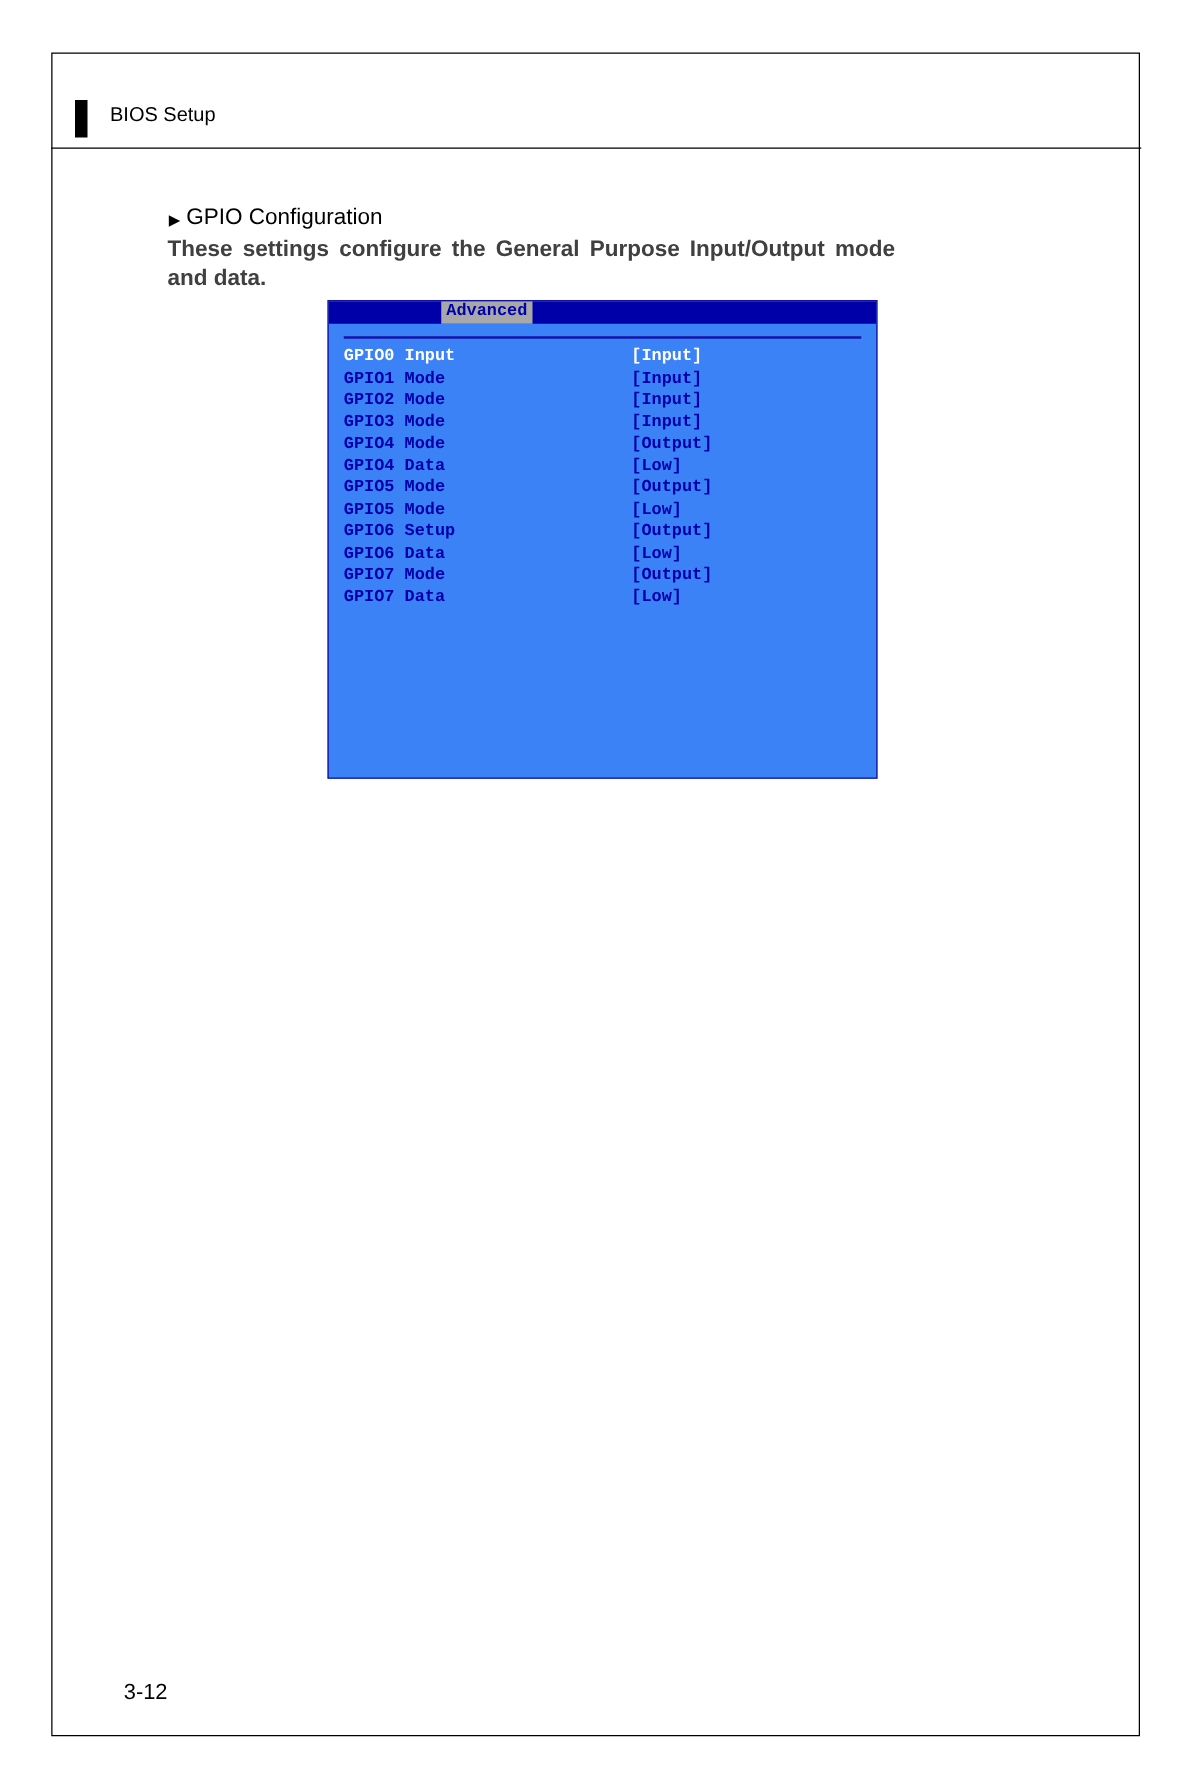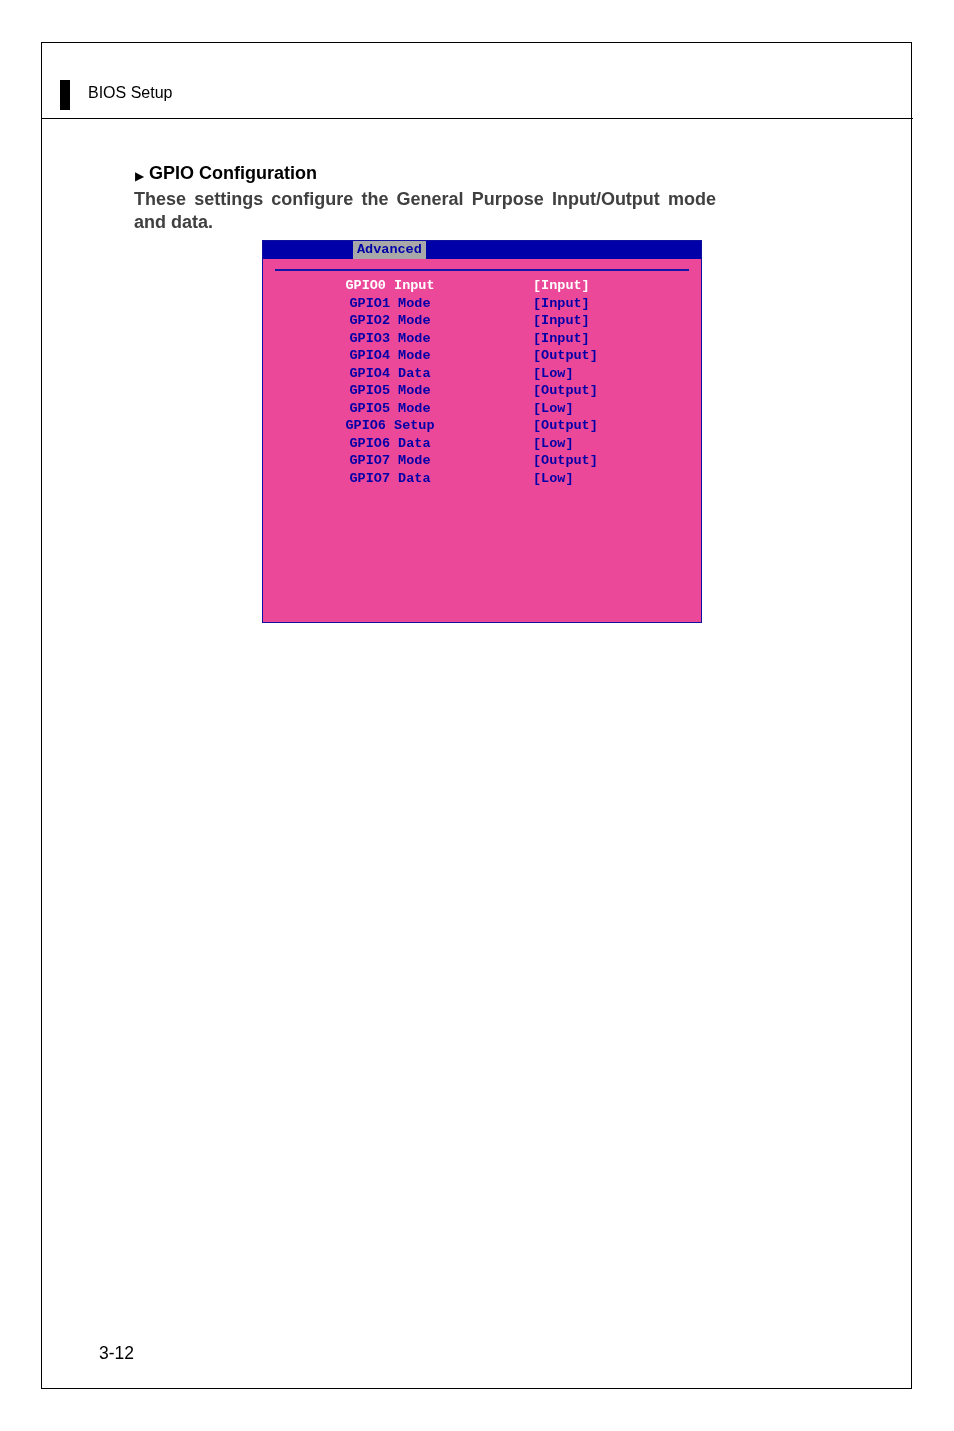--- a/index.html
+++ b/index.html
@@ -41,21 +41,21 @@
     top: 118px;
     width: 872px;
     height: 1px;
     background: #000;
   }
   .section-heading {
     position: absolute;
     left: 134px;
     top: 163px;
     font-size: 18px;
-    font-weight: bold;
+    font-weight: normal;
     color: #000;
   }
   .arrow-marker {
     position: absolute;
     left: 135px;
     top: 169px;
     font-size: 12px;
     color: #000;
   }
   .body-text {
@@ -69,27 +69,26 @@
     color: #404040;
     font-weight: bold;
   }
   .bios-box {
     position: absolute;
     left: 262px;
     top: 240px;
     width: 440px;
     height: 383px;
     border: 1px solid #1010a0;
-    background: #ec4899;
+    background: #3b82f6;
     box-sizing: border-box;
     font-family: "Courier New", monospace;
     font-size: 13.5px;
     font-weight: bold;
     overflow: hidden;
-    text-align: center;
   }
   .tab-row {
     width: 100%;
     height: 18px;
     background: #0000a8;
     position: relative;
   }
   .tab-active {
     position: absolute;
     left: 90px;
@@ -124,21 +123,20 @@
     color: #0000a8;
     width: 230px;
     white-space: pre;
   }
   .setting-label.selected {
     color: #ffffff;
   }
   .setting-value {
     color: #0000a8;
     white-space: pre;
-    margin-left: 28px;
   }
   .setting-value.selected {
     color: #ffffff;
   }
   .page-num {
     position: absolute;
     left: 99px;
     top: 1343px;
     font-size: 17.5px;
   }

